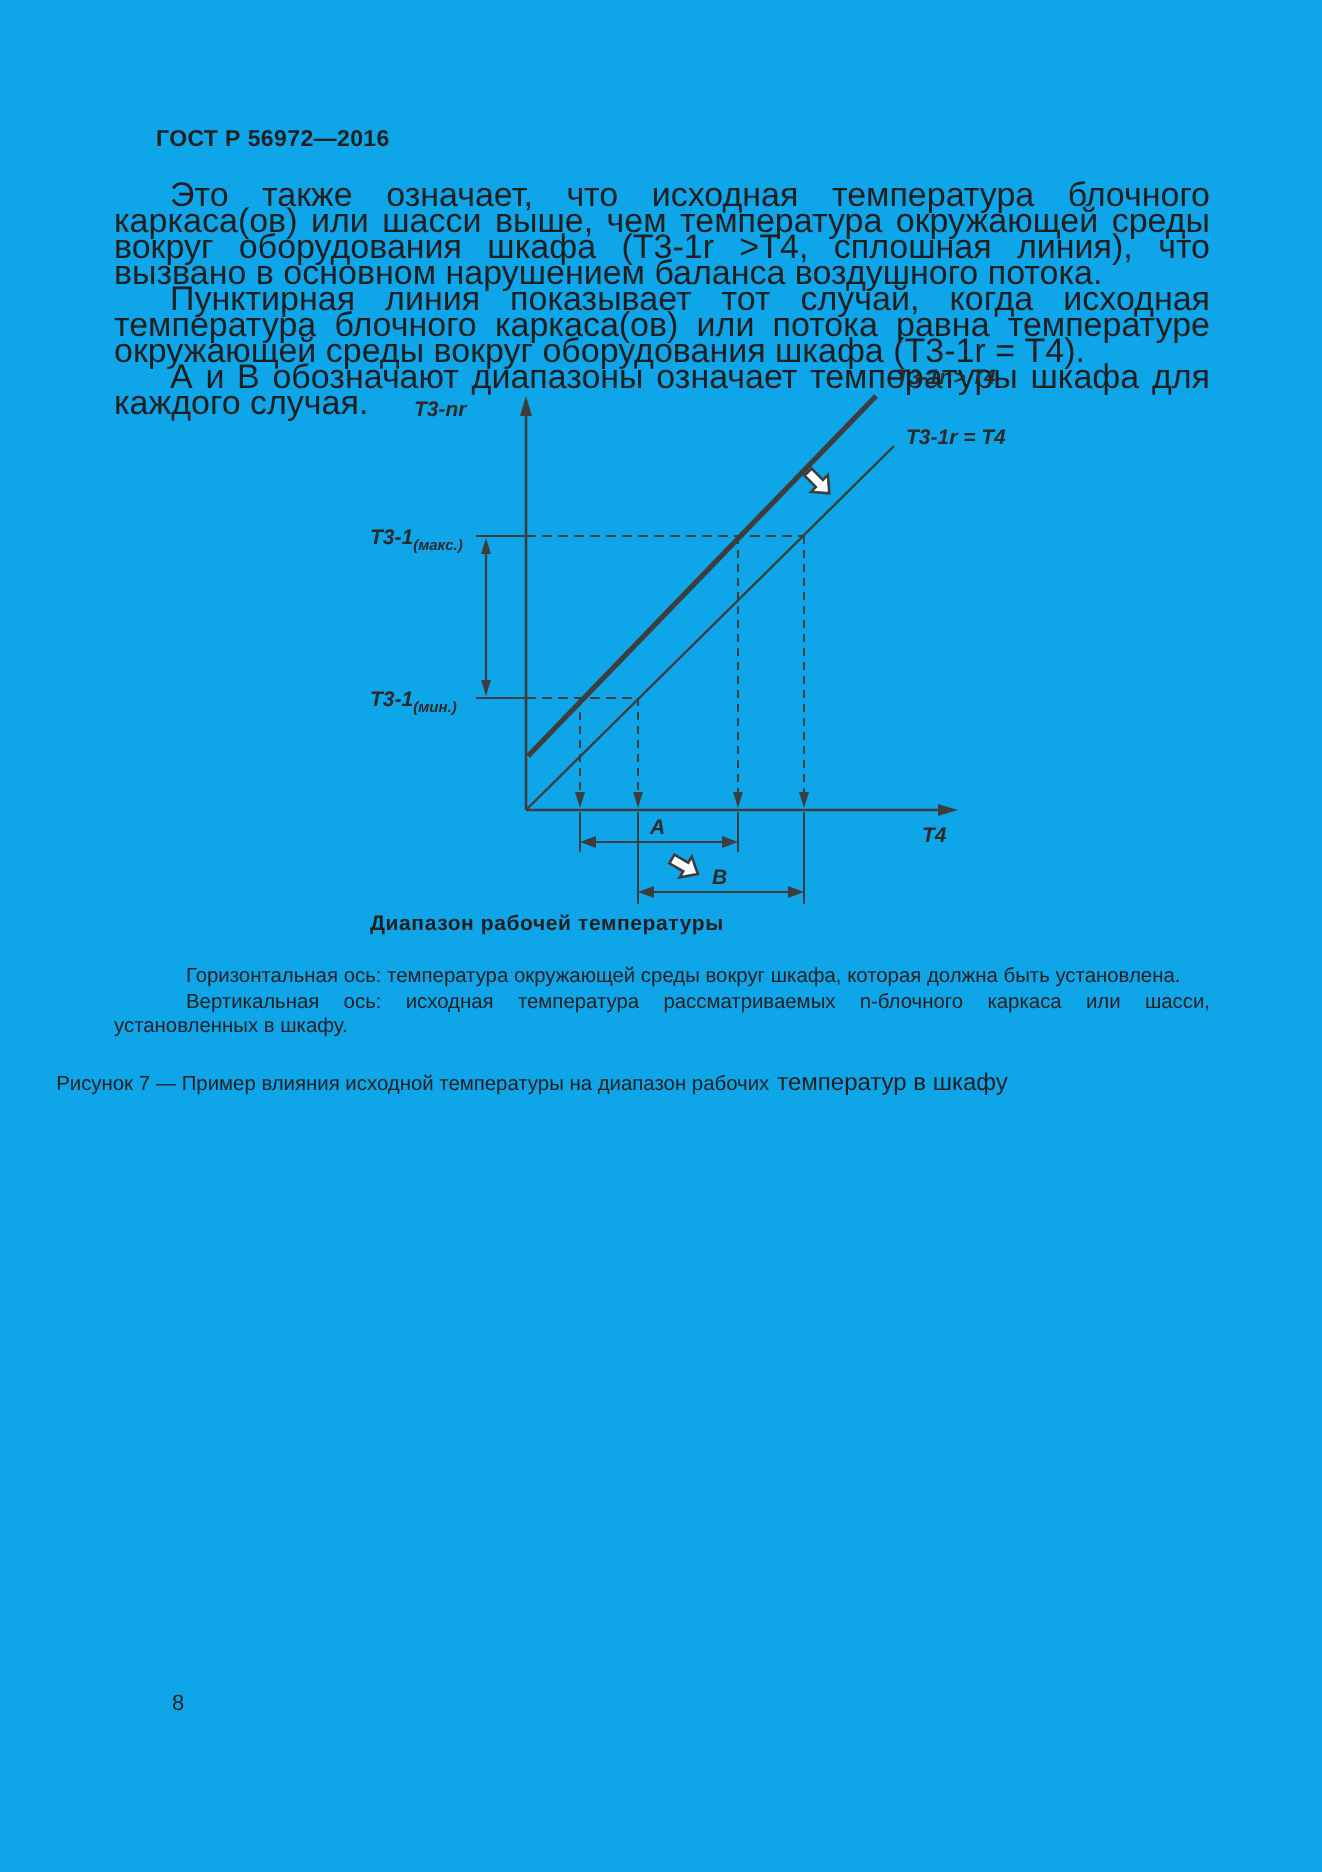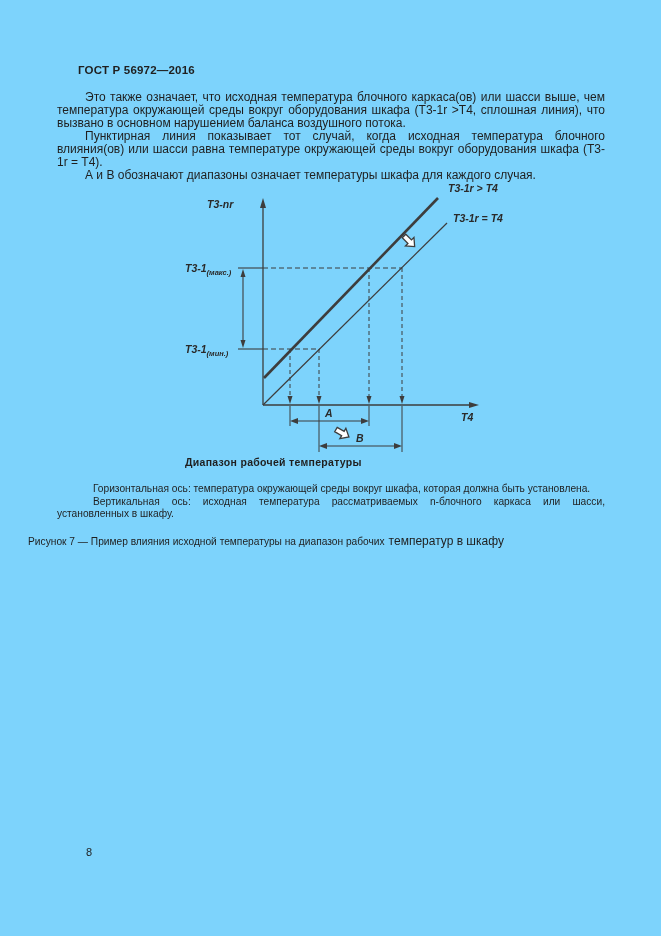--- a/index.html
+++ b/index.html
@@ -1,27 +1,27 @@
 <!DOCTYPE html>
 <html><head>
 <meta charset="utf-8">
 <style>
   html,body{margin:0;padding:0;}
   body{
     width:661px;height:936px;background:#ffffff;position:relative;
     font-family:"Liberation Sans", sans-serif;color:#1f1f1f;overflow:hidden;
   }
-  .page{position:absolute;inset:0;background:#7dd3fc;}
+  .page{position:absolute;inset:0;background:#0ea5e9;}
   .hdr{
     position:absolute;left:78px;top:64px;
     font-size:11.5px;font-weight:bold;letter-spacing:.2px;
   }
   .body-text{
     position:absolute;left:57px;top:91px;width:548px;
-    font-size:12px;line-height:13px;text-align:justify;
+    font-size:17px;line-height:13px;text-align:justify;
   }
   .body-text p{margin:0;text-indent:28px;}
   .fig{position:absolute;left:175px;top:180px;}
   .fig-cap-bold{
     position:absolute;left:185px;top:456px;width:360px;text-align:left;
     font-size:10.5px;font-weight:bold;letter-spacing:.3px;
   }
   .notes{
     position:absolute;left:57px;top:483px;width:548px;
     font-size:10.2px;line-height:12.6px;text-align:justify;
@@ -43,21 +43,21 @@
 </style>
 </head>
 <body>
 
 <div class="page">
 
   <div class="hdr">ГОСТ Р 56972—2016</div>
 
   <div class="body-text">
     <p>Это также означает, что исходная температура блочного каркаса(ов) или шасси выше, чем температура окружающей среды вокруг оборудования шкафа (Т3-1r &gt;Т4, сплошная линия), что вызвано в основном нарушением баланса воздушного потока.</p>
-    <p>Пунктирная линия показывает тот случай, когда исходная температура блочного влияния(ов) или шасси равна температуре окружающей среды вокруг оборудования шкафа (Т3-1r = Т4).</p>
+    <p>Пунктирная линия показывает тот случай, когда исходная температура блочного каркаса(ов) или потока равна температуре окружающей среды вокруг оборудования шкафа (Т3-1r = Т4).</p>
     <p>А и В обозначают диапазоны означает температуры шкафа для каждого случая.</p>
   </div>
 
   <svg class="fig" width="340" height="280" viewBox="0 0 340 280">
 
     <line class="ln" x1="88" y1="22" x2="88" y2="225" stroke-width="1.3"></line>
     <polygon class="ah" points="85,28 91,28 88,18"></polygon>
 
     <line class="ln" x1="88" y1="225" x2="300" y2="225" stroke-width="1.3"></line>
     <polygon class="ah" points="294,222 294,228 304,225"></polygon>

